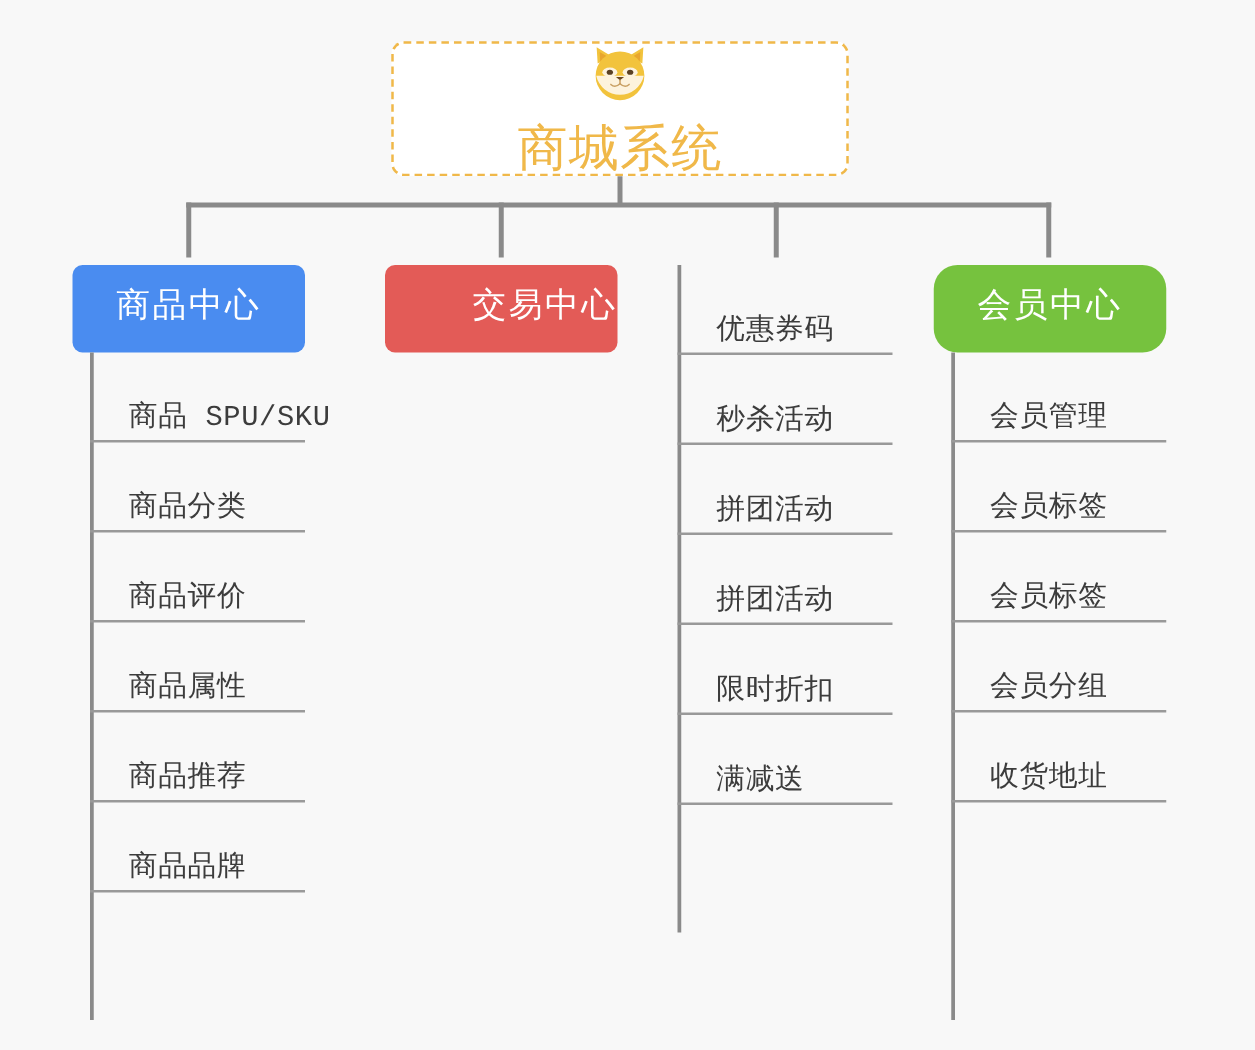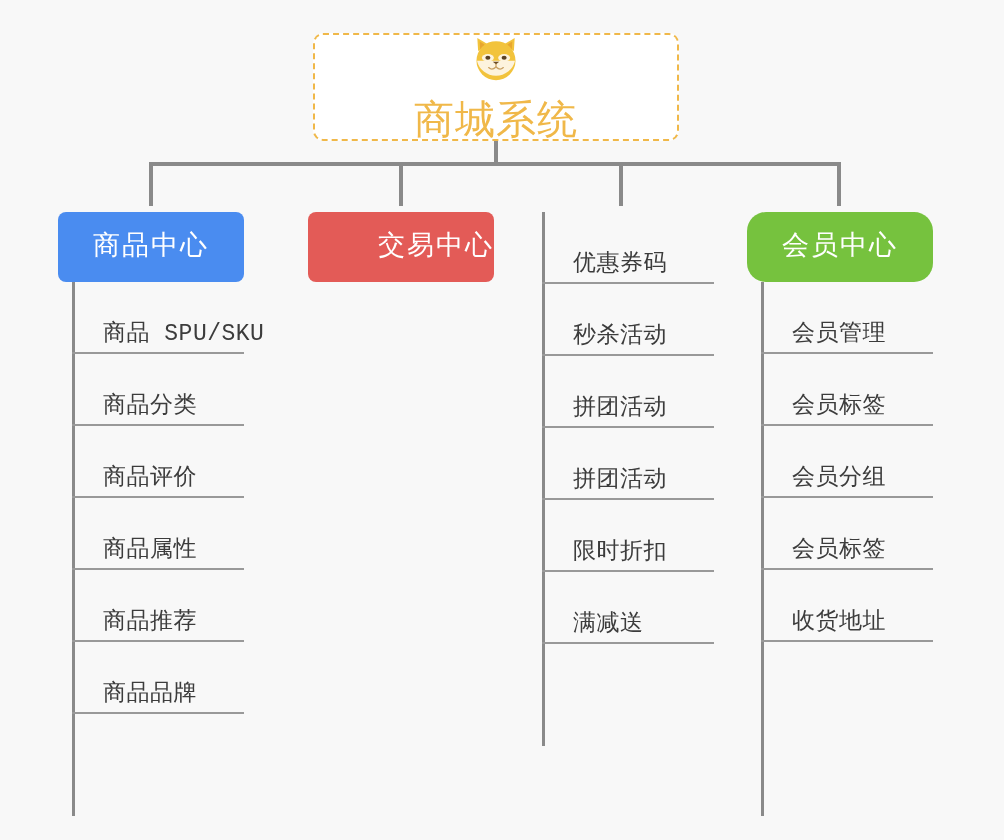--- a/index.html
+++ b/index.html
@@ -221,24 +221,24 @@
     </div>
     <div class="leaf-list">
       <div class="spine" style="height:534px;"></div>
       <div class="leaf">
         <span class="leaf-label">会员管理</span>
       </div>
       <div class="leaf">
         <span class="leaf-label">会员标签</span>
       </div>
       <div class="leaf">
+        <span class="leaf-label">会员标签</span>
+      </div>
+      <div class="leaf">
         <span class="leaf-label">会员分组</span>
       </div>
       <div class="leaf">
-        <span class="leaf-label">会员标签</span>
-      </div>
-      <div class="leaf">
         <span class="leaf-label">收货地址</span>
       </div>
     </div>
   </div>
 
 </div>
 
 </body></html>

